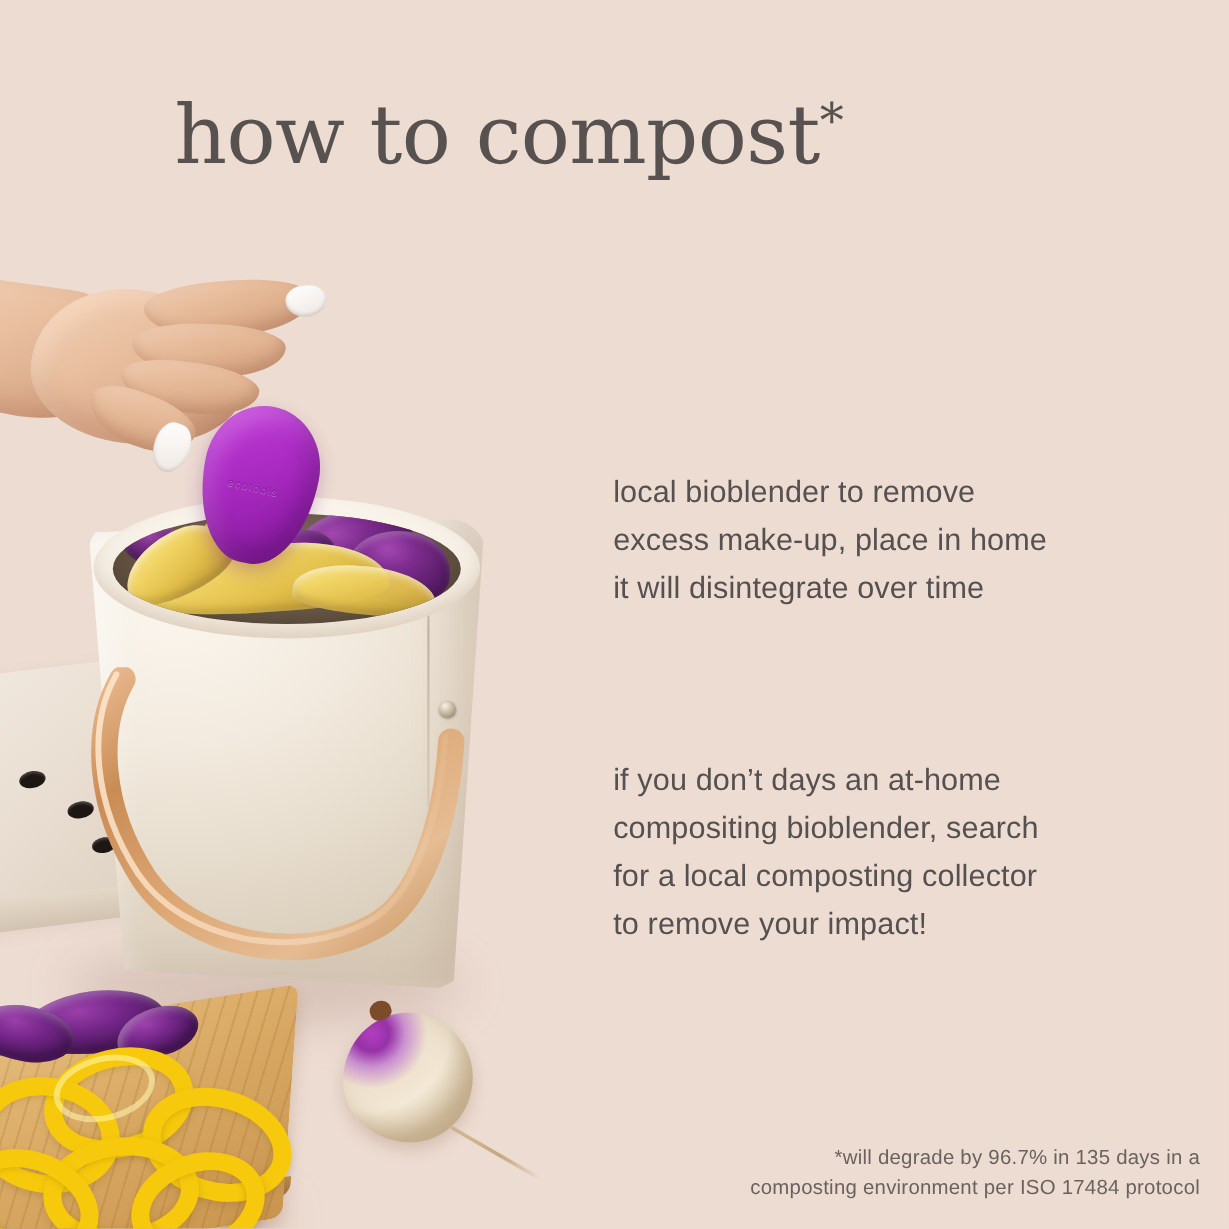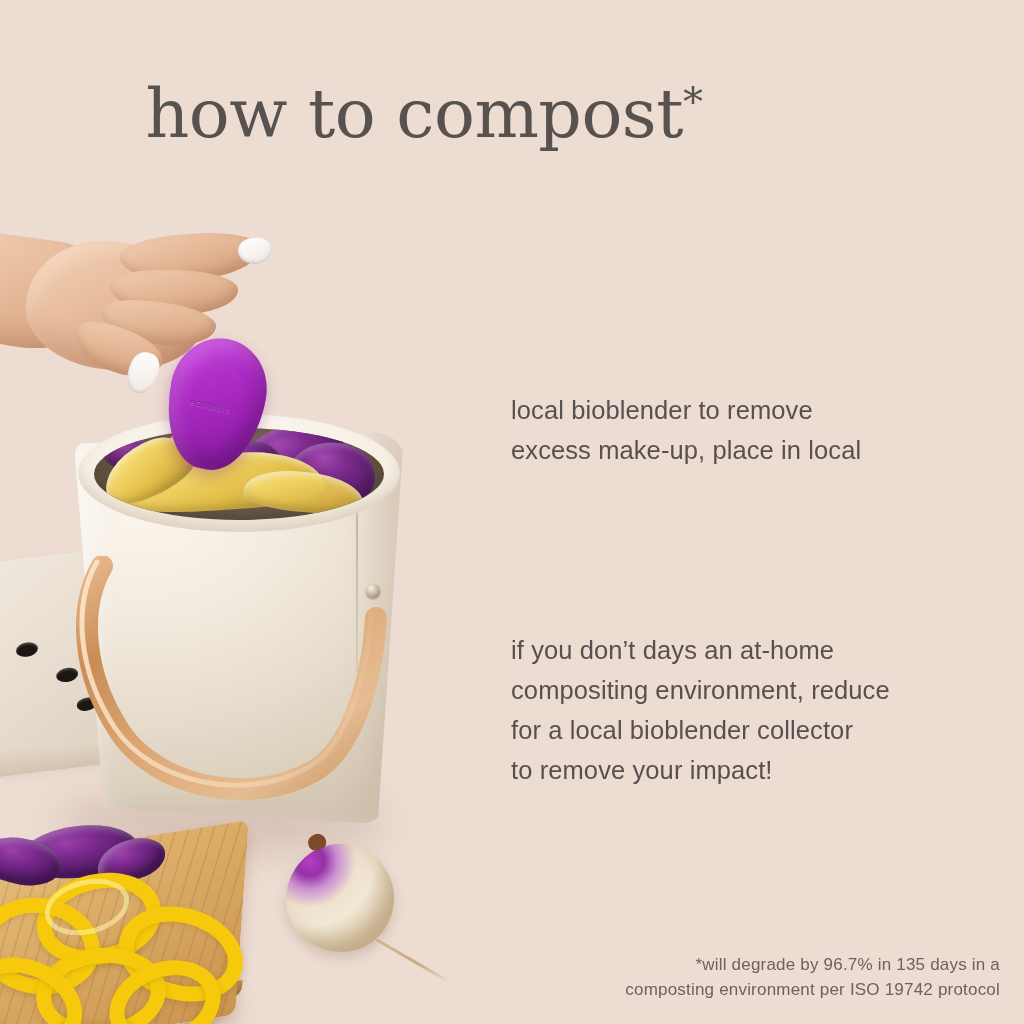--- a/index.html
+++ b/index.html
@@ -423,28 +423,29 @@
 
     <div id="sponge">
       <div id="sponge-logo">ecotools</div>
     </div>
   </div>
 
   <div id="title"><span>how to compost</span><span class="ast">*</span></div>
 
   <div class="para" id="para-1">
     <span class="ln">local bioblender to remove</span>
-    <span class="ln">excess make-up, place in local</span>
+    <span class="ln">excess make-up, place in home</span>
+    <span class="ln">it will disintegrate over time</span>
   </div>
 
   <div class="para" id="para-2">
     <span class="ln">if you don’t days an at-home</span>
-    <span class="ln">compositing environment, reduce</span>
-    <span class="ln">for a local bioblender collector</span>
+    <span class="ln">compositing bioblender, search</span>
+    <span class="ln">for a local composting collector</span>
     <span class="ln">to remove your impact!</span>
   </div>
 
   <div id="footnote">
     <span class="ln">*will degrade by 96.7% in 135 days in a</span>
-    <span class="ln">composting environment per ISO 19742 protocol</span>
+    <span class="ln">composting environment per ISO 17484 protocol</span>
   </div>
 
 </div>
 
 </body></html>

